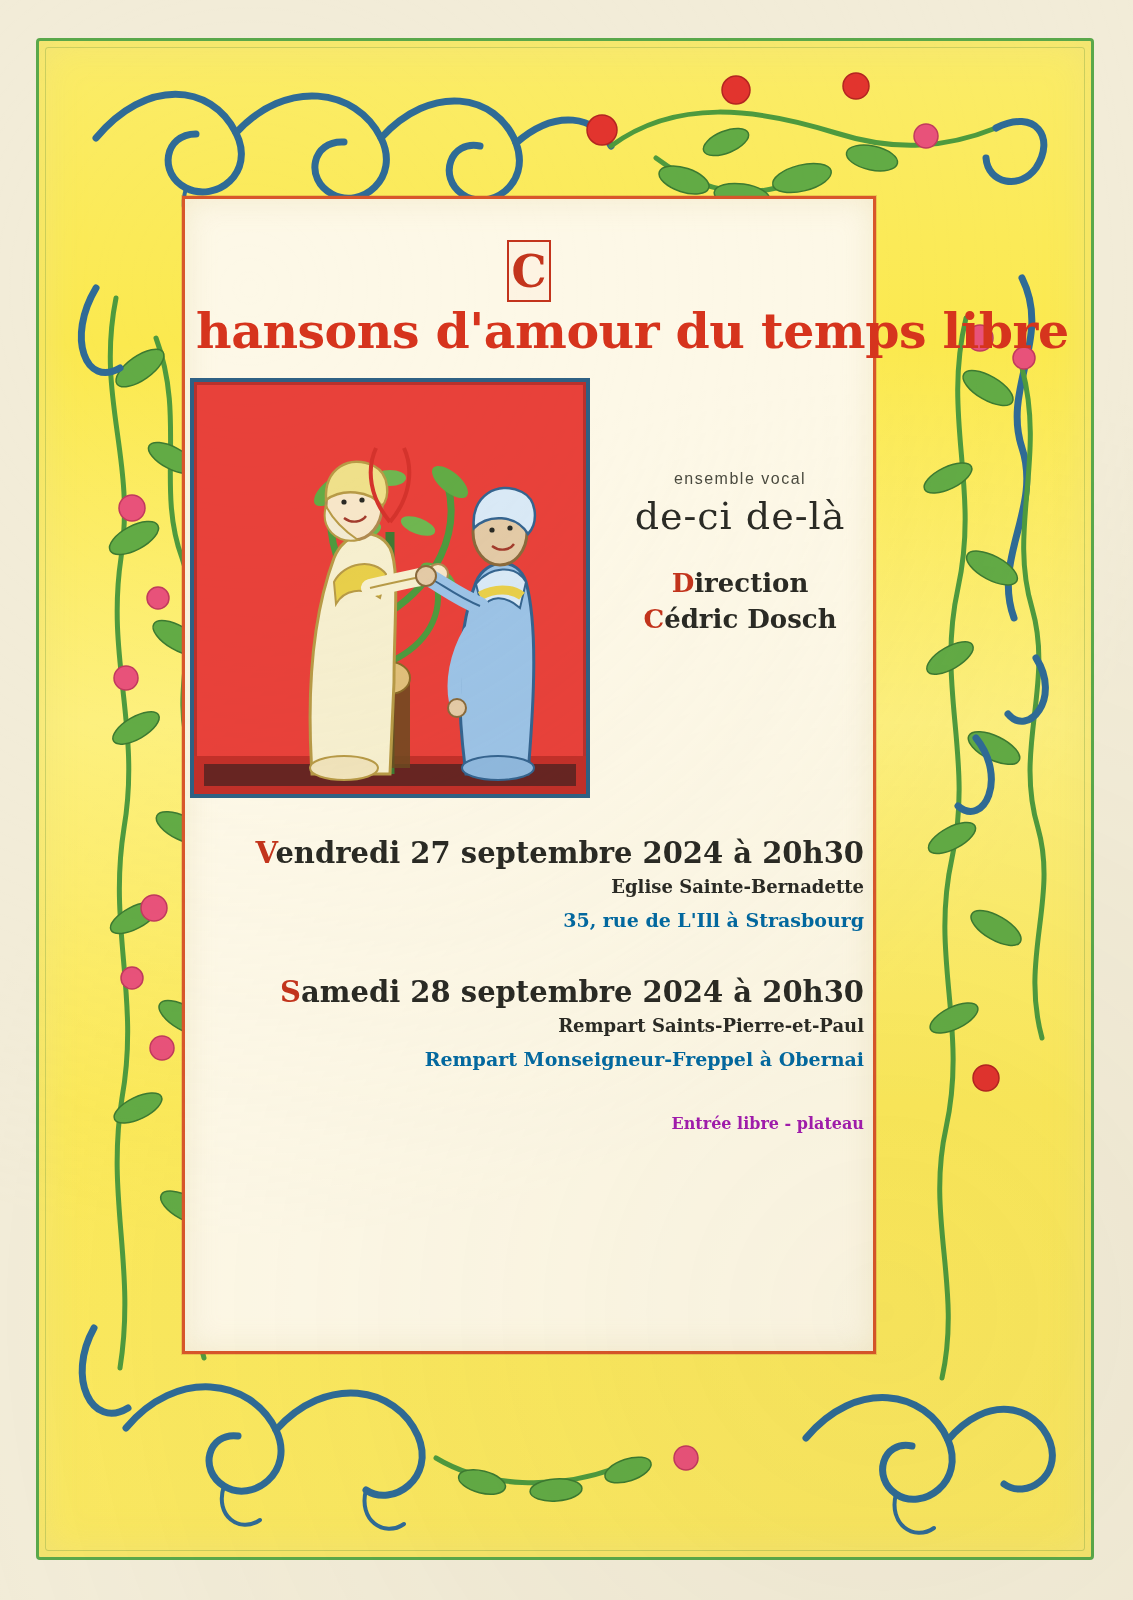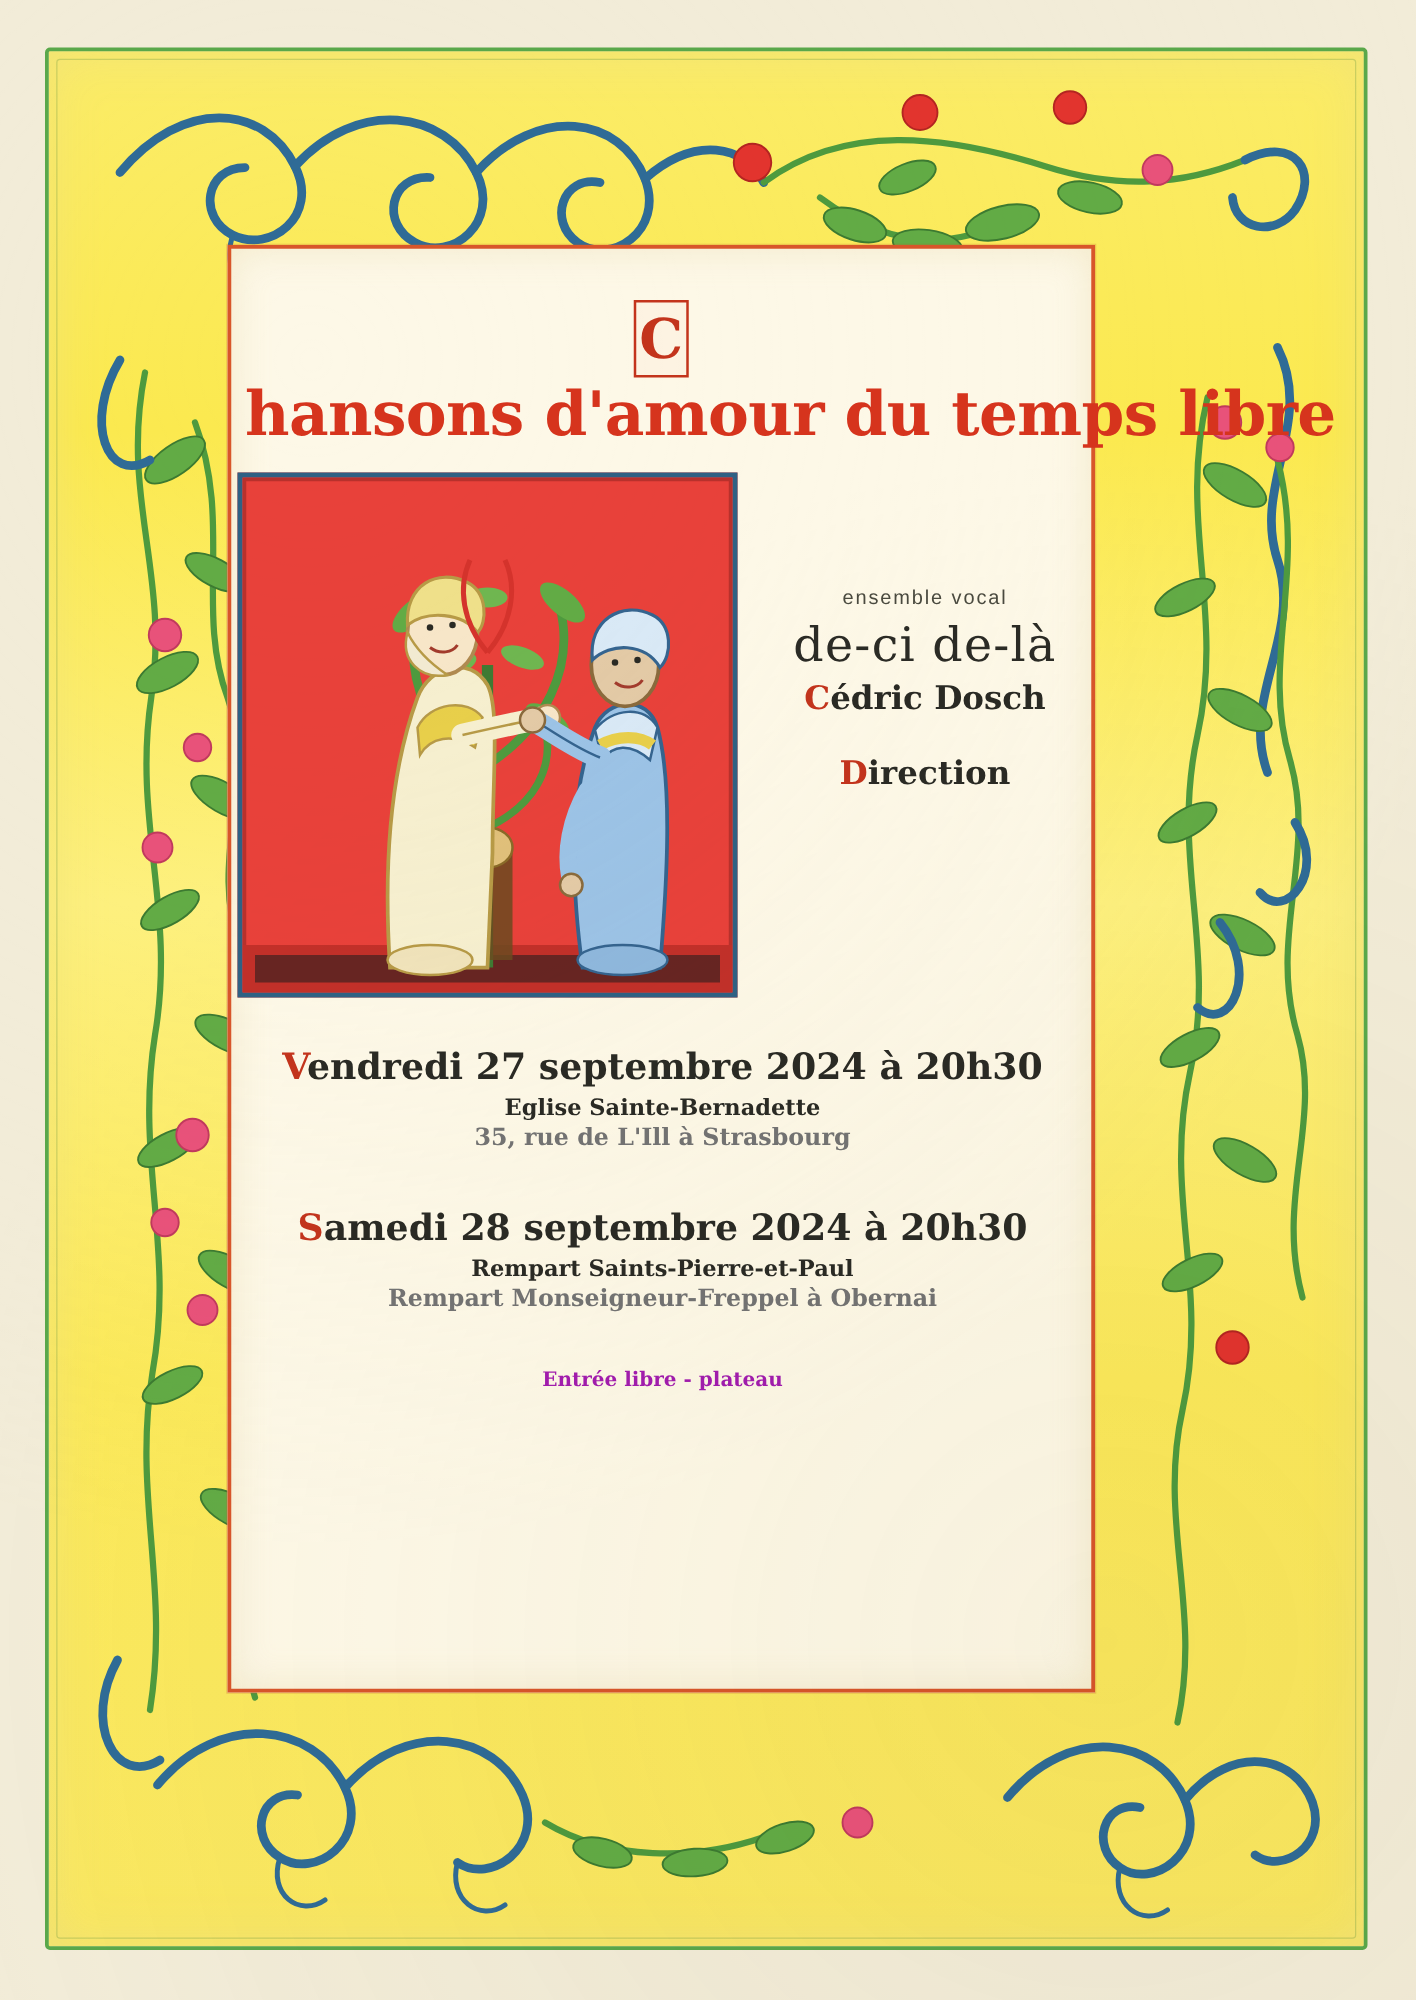--- a/index.html
+++ b/index.html
@@ -175,44 +175,44 @@
     font-size: 26px;
     color: #2a2a24;
   }
 
   
   #concerts {
     position: absolute;
     left: 196px;
     top: 836px;
     width: 668px;
-    text-align: center;
+    text-align: right;
   }
   .concert { margin-bottom: 44px; }
   .c-date {
     font-family: "DejaVu Serif", serif;
     font-weight: bold;
     font-size: 29px;
     color: #2a2a24;
     white-space: nowrap;
   }
   .c-date .ini { color: #c3341c; }
   .c-venue {
     margin-top: 6px;
     font-family: "DejaVu Serif", serif;
     font-weight: bold;
     font-size: 18px;
     color: #2a2a24;
   }
   .c-address {
-    margin-top: 2px;
+    margin-top: 12px;
     font-family: "DejaVu Serif", serif;
     font-weight: bold;
     font-size: 19px;
-    color: #737373;
+    color: #0369a1;
   }
   #entry-note {
     margin-top: 10px;
     font-family: "DejaVu Serif", serif;
     font-weight: bold;
     font-size: 16px;
     color: #a21caf;
   }
 </style>
 </head>
@@ -384,25 +384,25 @@
       </g>
 
       <path d="M196 140 C 176 116, 172 88, 182 66" stroke="#d4332c" stroke-width="4" fill="none"></path>
       <path d="M196 140 C 216 116, 220 88, 210 66" stroke="#d4332c" stroke-width="4" fill="none"></path>
     </svg>
   </div>
 
   <div id="ensemble-block">
     <div id="ensemble-sub">ensemble vocal</div>
     <div id="ensemble-name">de-ci de-là</div>
+    <div id="direction-label">
+      <span class="ini">D</span><span>irection</span>
+    </div>
     <div id="director-name">
       <span class="ini">C</span><span>édric Dosch</span>
-    </div>
-    <div id="direction-label">
-      <span class="ini">D</span><span>irection</span>
     </div>
   </div>
 
   <div id="concerts">
 
     <div class="concert">
       <div class="c-date">
         <span class="ini">V</span><span>endredi 27 septembre 2024 à 20h30</span>
       </div>
       <div class="c-venue">Eglise Sainte-Bernadette</div>

